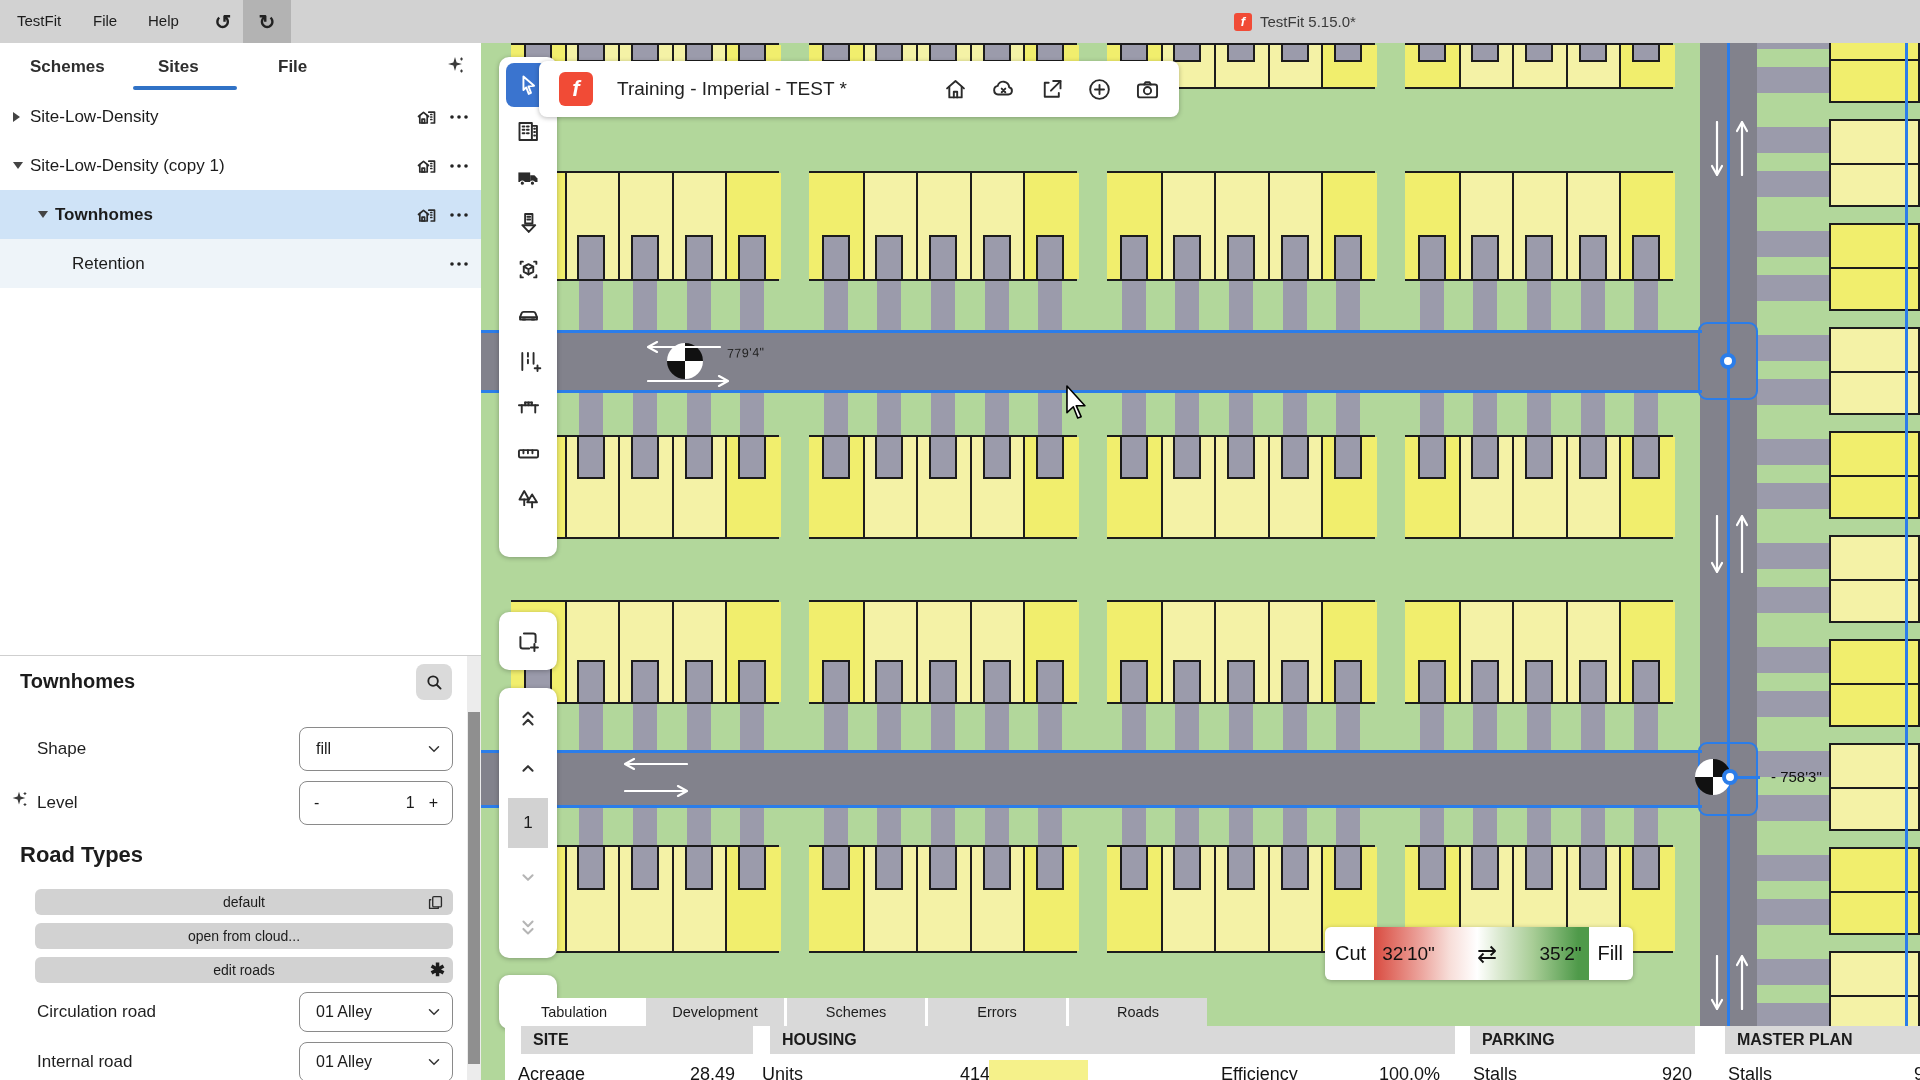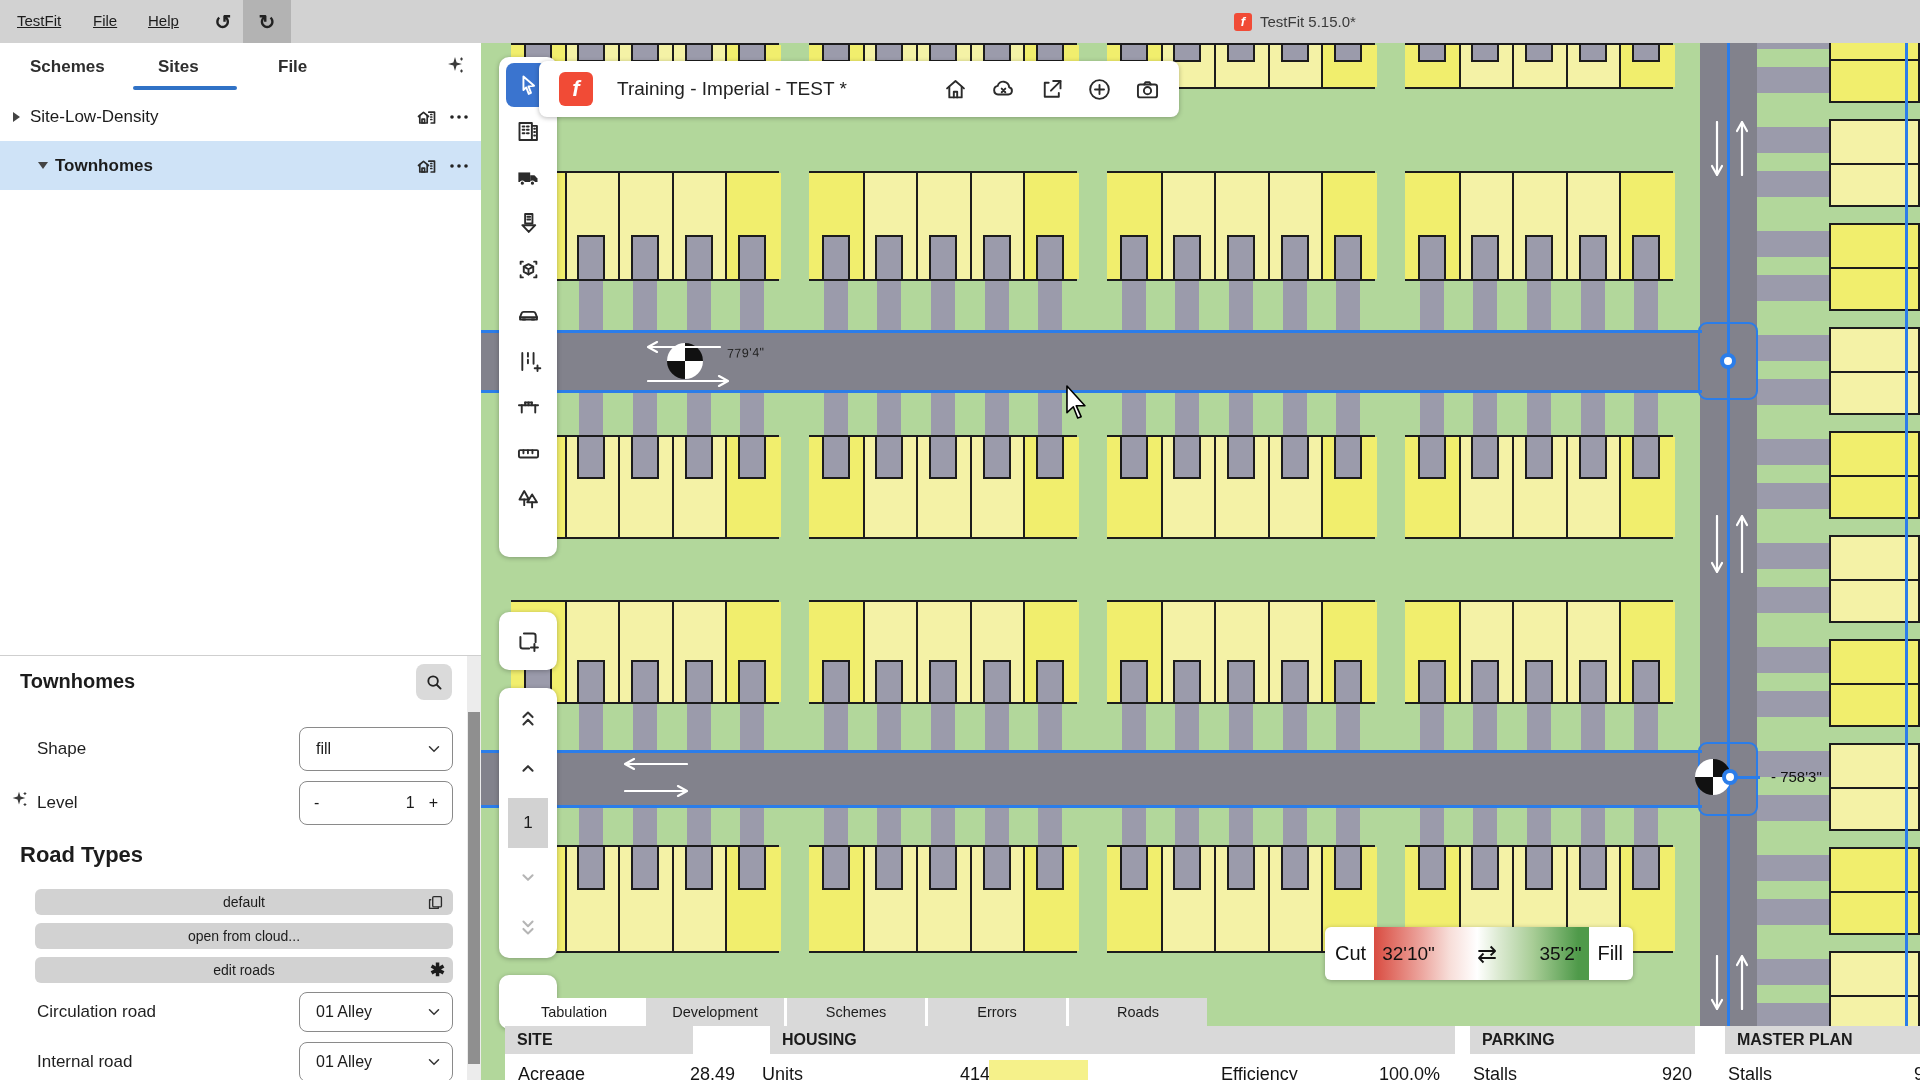--- a/index.html
+++ b/index.html
@@ -1,20 +1,20 @@
 <!DOCTYPE html>
 <html><head>
 <meta charset="utf-8">
 <style>
   html,body{margin:0;padding:0;background:#888;}
   .app{position:relative;width:1920px;height:1080px;overflow:hidden;background:#fff;
        font-family:"Liberation Sans",sans-serif;color:#1c1c1c;}
   
   .menubar{position:absolute;left:0;top:0;width:1920px;height:43px;background:#d2d2d2;font-size:15px;}
-  .menubar span.mi{position:absolute;top:12px;cursor:default;text-decoration:underline;}
+  .menubar span.mi{position:absolute;top:12px;cursor:default;}
   .mb-btn{position:absolute;top:0;height:43px;display:flex;align-items:center;justify-content:center;font-size:20px;font-weight:bold;color:#222;}
   .mb-title{position:absolute;left:1234px;top:0;height:43px;display:flex;align-items:center;gap:8px;color:#3a3a3a;font-size:15px;}
   .mb-logo{width:18px;height:18px;background:#f14b36;border-radius:3px;color:#fff;font-weight:bold;font-style:italic;
            display:flex;align-items:center;justify-content:center;font-size:13px;}
   
   .sidebar{position:absolute;left:0;top:43px;width:481px;height:1037px;background:#fff;z-index:25;}
   .side-tabs{position:relative;height:49px;font-size:17px;font-weight:bold;color:#2e2e2e;}
   .side-tabs span.tab{position:absolute;top:14px;cursor:pointer;}
   .tab-underline{position:absolute;left:133px;top:43px;width:104px;height:4px;background:#3072c6;border-radius:2px;}
   .sparkle-corner{position:absolute;right:14px;top:10px;width:24px;height:24px;}
@@ -102,31 +102,59 @@
               <path d="M13.8 7.2h5.7V18h-3.3" stroke="#2b2b2b" stroke-width="1.7" fill="none" stroke-linecap="round" stroke-linejoin="round"></path>
               <path d="M15.8 9.5h1M15.8 12h1M15.8 14.5h1" stroke="#2b2b2b" stroke-width="1.7" fill="none" stroke-linecap="round" stroke-linejoin="round"></path>
             </svg>
             <svg width="24" height="24" viewBox="0 0 24 24">
               <circle cx="5" cy="12" r="1.8" fill="#222"></circle>
               <circle cx="12" cy="12" r="1.8" fill="#222"></circle>
               <circle cx="19" cy="12" r="1.8" fill="#222"></circle>
             </svg>
           </div>
         </div>
+        <div class="tree-row" style="background: rgb(255, 255, 255);">
+          <span class="tri exp" style="left: 13px;"></span>
+          <span style="margin-left: 30px;">Site-Low-Density (copy 1)</span>
+          <div class="row-icons">
+            <svg width="24" height="24" viewBox="0 0 24 24">
+              <path d="M3.5 11.5l5-4.2 5 4.2" stroke="#2b2b2b" stroke-width="1.7" fill="none" stroke-linecap="round" stroke-linejoin="round"></path>
+              <path d="M4.8 10.6V18h7.4v-7.4" stroke="#2b2b2b" stroke-width="1.7" fill="none" stroke-linecap="round" stroke-linejoin="round"></path>
+              <rect x="7" y="14.2" width="2.6" height="3.8" stroke="#2b2b2b" stroke-width="1.7" fill="none" stroke-linecap="round" stroke-linejoin="round"></rect>
+              <path d="M13.8 7.2h5.7V18h-3.3" stroke="#2b2b2b" stroke-width="1.7" fill="none" stroke-linecap="round" stroke-linejoin="round"></path>
+              <path d="M15.8 9.5h1M15.8 12h1M15.8 14.5h1" stroke="#2b2b2b" stroke-width="1.7" fill="none" stroke-linecap="round" stroke-linejoin="round"></path>
+            </svg>
+            <svg width="24" height="24" viewBox="0 0 24 24">
+              <circle cx="5" cy="12" r="1.8" fill="#222"></circle>
+              <circle cx="12" cy="12" r="1.8" fill="#222"></circle>
+              <circle cx="19" cy="12" r="1.8" fill="#222"></circle>
+            </svg>
+          </div>
+        </div>
         <div class="tree-row" style="background: rgb(207, 227, 247);">
           <span class="tri exp" style="left: 38px;"></span>
           <span style="margin-left: 55px; font-weight: 700;">Townhomes</span>
           <div class="row-icons">
             <svg width="24" height="24" viewBox="0 0 24 24">
               <path d="M3.5 11.5l5-4.2 5 4.2" stroke="#2b2b2b" stroke-width="1.7" fill="none" stroke-linecap="round" stroke-linejoin="round"></path>
               <path d="M4.8 10.6V18h7.4v-7.4" stroke="#2b2b2b" stroke-width="1.7" fill="none" stroke-linecap="round" stroke-linejoin="round"></path>
               <rect x="7" y="14.2" width="2.6" height="3.8" stroke="#2b2b2b" stroke-width="1.7" fill="none" stroke-linecap="round" stroke-linejoin="round"></rect>
               <path d="M13.8 7.2h5.7V18h-3.3" stroke="#2b2b2b" stroke-width="1.7" fill="none" stroke-linecap="round" stroke-linejoin="round"></path>
               <path d="M15.8 9.5h1M15.8 12h1M15.8 14.5h1" stroke="#2b2b2b" stroke-width="1.7" fill="none" stroke-linecap="round" stroke-linejoin="round"></path>
             </svg>
+            <svg width="24" height="24" viewBox="0 0 24 24">
+              <circle cx="5" cy="12" r="1.8" fill="#222"></circle>
+              <circle cx="12" cy="12" r="1.8" fill="#222"></circle>
+              <circle cx="19" cy="12" r="1.8" fill="#222"></circle>
+            </svg>
+          </div>
+        </div>
+        <div class="tree-row" style="background: rgb(238, 244, 249);">
+          <span style="margin-left: 72px;">Retention</span>
+          <div class="row-icons">
             <svg width="24" height="24" viewBox="0 0 24 24">
               <circle cx="5" cy="12" r="1.8" fill="#222"></circle>
               <circle cx="12" cy="12" r="1.8" fill="#222"></circle>
               <circle cx="19" cy="12" r="1.8" fill="#222"></circle>
             </svg>
           </div>
         </div>
       </div>
 
     <div class="props">
@@ -781,21 +809,21 @@
 
   <section class="bottom">
     <div class="btabs" id="btabs">
         <div class="btab active">Tabulation</div>
         <div class="btab">Development</div>
         <div class="btab">Schemes</div>
         <div class="btab">Errors</div>
         <div class="btab">Roads</div>
       </div>
     <div class="btable" id="btable">
-        <div class="bhead" style="left: 0px; width: 188px;">SITE</div>
+        <div class="bhead" style="left: 16px; width: 232px;">SITE</div>
         <div class="bhead" style="left: 265px; width: 685px;">HOUSING</div>
         <div class="bhead" style="left: 965px; width: 225px;">PARKING</div>
         <div class="bhead" style="left: 1220px; width: 195px;">MASTER PLAN</div>
         <div class="bcell" style="left: 13px; width: 217px;">
           <span>Acreage</span>
           <span>28.49</span>
         </div>
         <div class="bcell" style="left: 257px; width: 228px;">
           <span>Units</span>
           <span>414</span>

